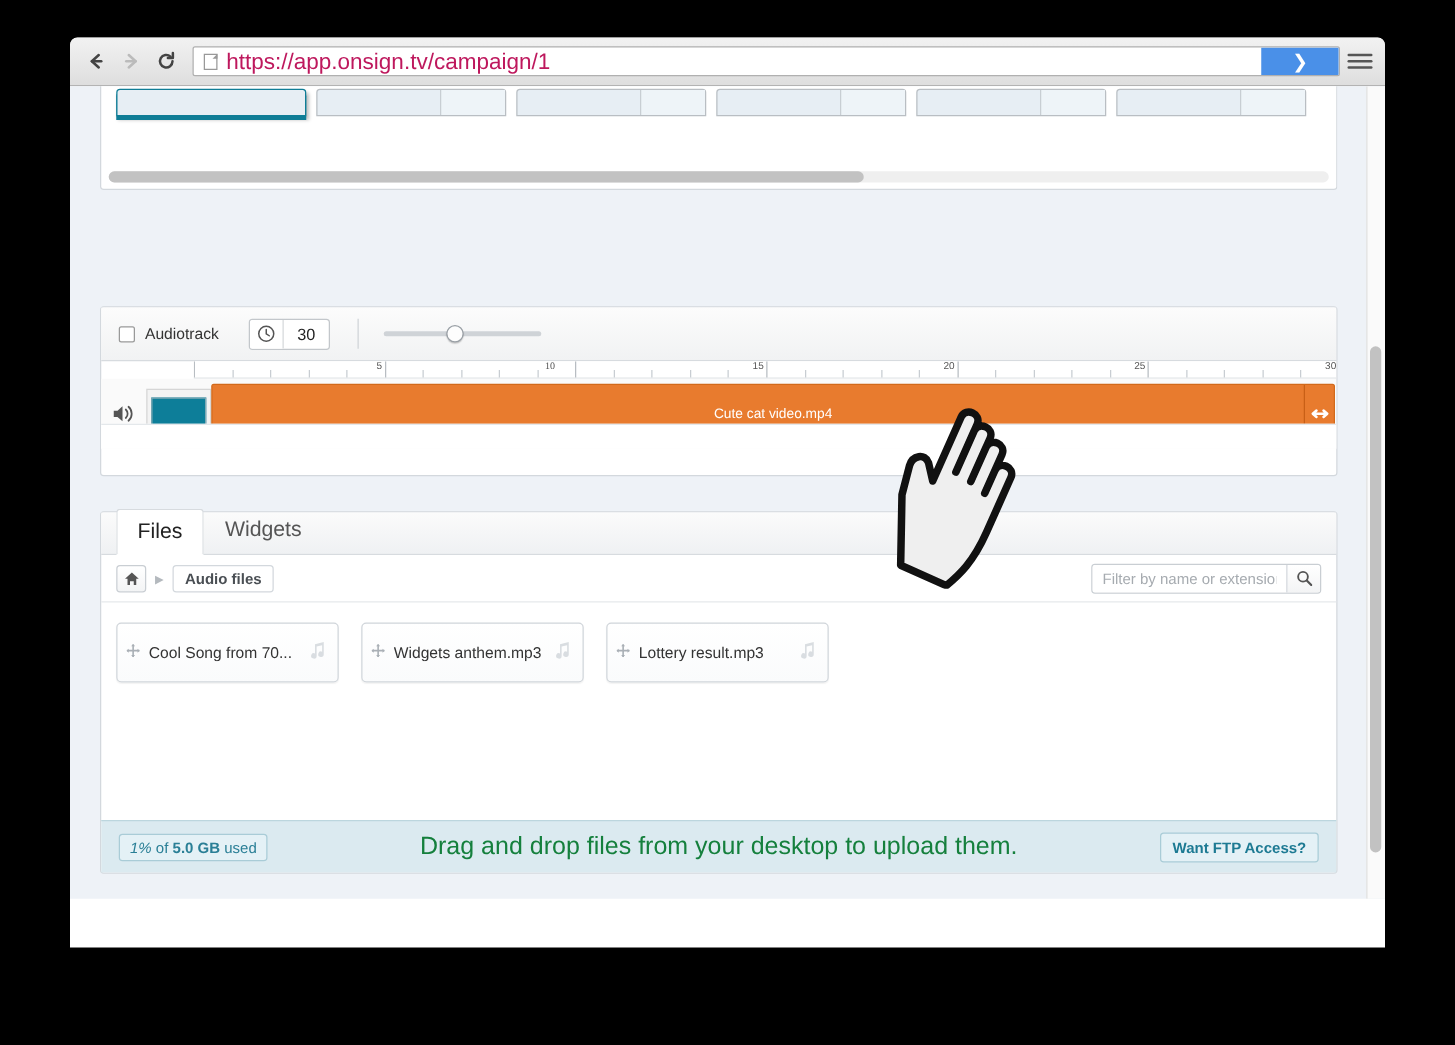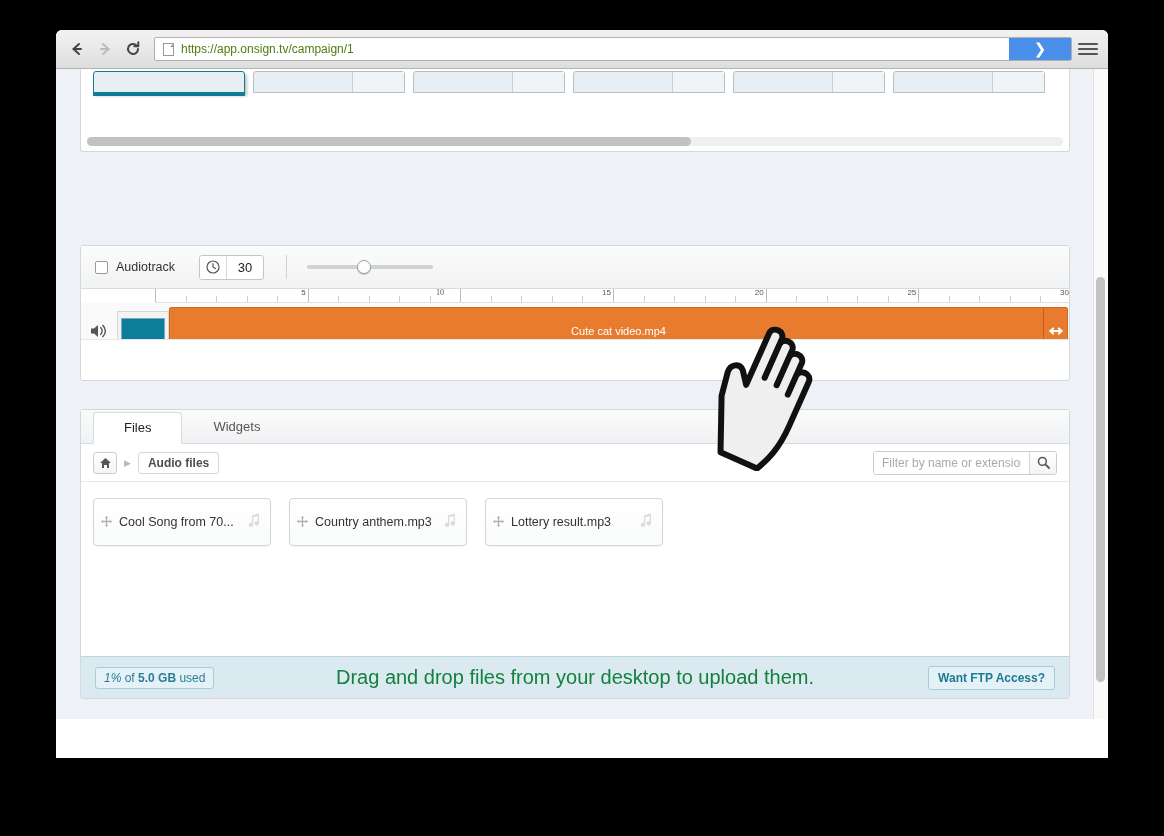--- a/index.html
+++ b/index.html
@@ -112,21 +112,21 @@
     background: #fff; border: 1px solid #999;
     margin: 0 7px 0 8px; flex: none;
     position: relative;
   }
   #page-icon::after {
     content:""; position:absolute; right:-1px; top:-1px;
     border-width: 0 0 4px 4px; border-style: solid;
     border-color: transparent transparent #999 transparent;
   }
   #url-text {
-    font-size: 12px; color: #4d7c0f; flex: 1;
+    font-size: 18px; color: #be185d; flex: 1;
     white-space: nowrap; overflow: hidden;
   }
   #url-go {
     width: 62px; height: 100%;
     background: #4a90e8;
     display: flex; align-items: center; justify-content: center;
     color: #fff; font-size: 15px; flex: none;
   }
   #menu-btn {
     width: 20px; height: 22px; flex: none;
@@ -314,22 +314,22 @@
     border-radius: 3px;
   }
   #tabs-bar {
     height: 34px;
     background: linear-gradient(to bottom, #fbfbfb, #eff1f3);
     border-bottom: 1px solid #d7dbdf;
     display: flex; align-items: flex-end;
     padding-left: 12px;
   }
   .tab-item {
-    padding: 7px 30px 8px;
-    font-size: 13px; color: #555;
+    padding: 7px 16px 8px;
+    font-size: 17px; color: #555;
     border: 1px solid transparent;
     border-radius: 3px 3px 0 0;
     position: relative;
   }
   .tab-item.active {
     background: #fff;
     border-color: #d7dbdf;
     border-bottom-color: #fff;
     color: #222;
     margin-bottom: -1px;
@@ -620,21 +620,21 @@
           </span>
         </div>
 
         <div class="file-card">
           <span class="move-handle">
             <svg width="11" height="11" viewBox="0 0 11 11">
               <path d="M5.5 0.5v10M0.5 5.5h10" stroke="#aab0b6" stroke-width="1.3"></path>
               <path d="M5.5 0.2l1.6 1.8H3.9zM5.5 10.8l1.6-1.8H3.9zM0.2 5.5l1.8 1.6V3.9zM10.8 5.5L9 7.1V3.9z" fill="#aab0b6"></path>
             </svg>
           </span>
-          <span class="file-name">Country anthem.mp3</span>
+          <span class="file-name">Widgets anthem.mp3</span>
           <span class="music-icon">
             <svg width="16" height="16" viewBox="0 0 16 16">
               <path d="M13 1.5L6 3.3v7.4a2.2 2.2 0 1 0 1.3 2V5.2l4.4-1.1v5.3a2.2 2.2 0 1 0 1.3 2z" fill="#d9dde1"></path>
             </svg>
           </span>
         </div>
 
         <div class="file-card">
           <span class="move-handle">
             <svg width="11" height="11" viewBox="0 0 11 11">

